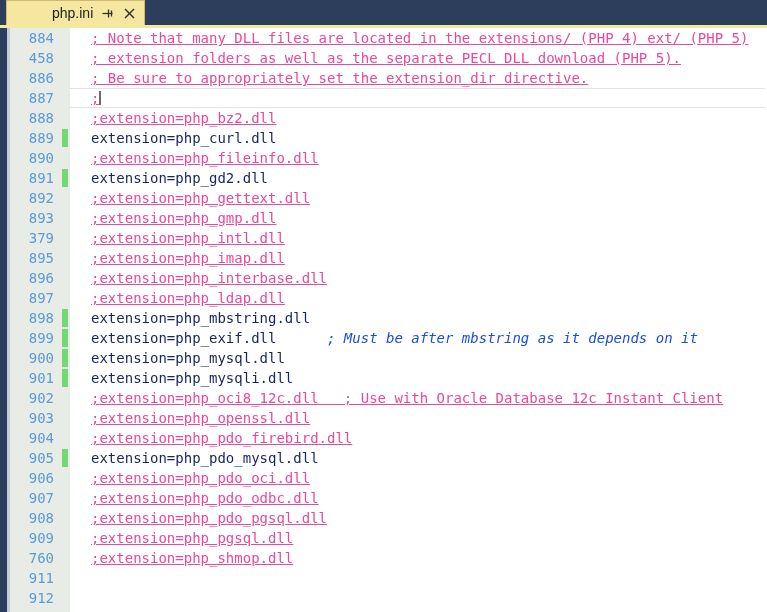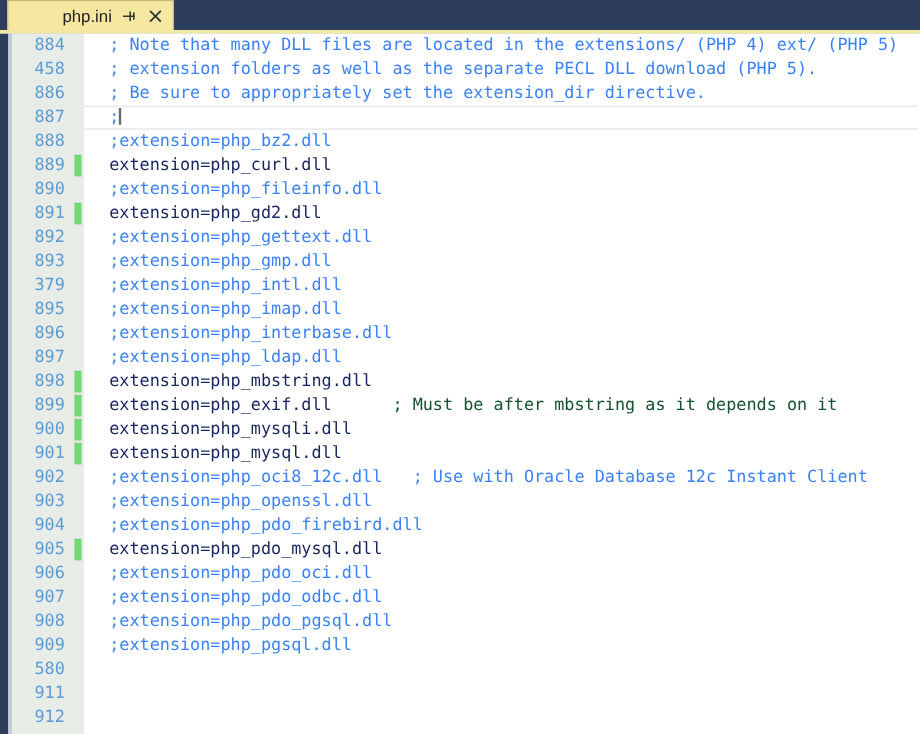--- a/index.html
+++ b/index.html
@@ -130,25 +130,25 @@
   .codeline {
     font-family: "DejaVu Sans Mono", monospace;
     font-size: 14px;
     white-space: pre;
     padding-left: 21px;
     height: 20px;
     line-height: 20px;
     box-sizing: border-box;
     color: #1f3a93;
   }
-  .codeline.comment { color: #3b82f6; }
+  .codeline.comment { color: #ec4899; text-decoration: underline; }
   .codeline.active-code { color: #17255e; }
 
   
-  .inline-comment { color: #14532d; }
+  .inline-comment { color: #1d4ed8; font-style: italic; }
 
   
   .row.current .codeline {
     background: #ffffff;
     border-top: 1px solid #dfe3ea;
     border-bottom: 1px solid #dfe3ea;
     height: 20px;
     box-sizing: border-box;
     line-height: 18px;
     margin-right: 2px;
@@ -262,21 +262,21 @@
         <div class="row">
           <div class="lineno">907</div>
         </div>
         <div class="row">
           <div class="lineno">908</div>
         </div>
         <div class="row">
           <div class="lineno">909</div>
         </div>
         <div class="row">
-          <div class="lineno">580</div>
+          <div class="lineno">760</div>
         </div>
         <div class="row">
           <div class="lineno">911</div>
         </div>
         <div class="row">
           <div class="lineno">912</div>
         </div>
       </div>
     <div class="code-pane" id="code-pane">
         <div class="row">
@@ -321,26 +321,26 @@
         <div class="row">
           <div class="codeline comment"><span>;extension=php_ldap.dll</span></div>
         </div>
         <div class="row">
           <div class="codeline active-code"><span>extension=php_mbstring.dll</span></div>
         </div>
         <div class="row">
           <div class="codeline active-code"><span>extension=php_exif.dll</span><span class="inline-comment">      ; Must be after mbstring as it depends on it</span></div>
         </div>
         <div class="row">
+          <div class="codeline active-code"><span>extension=php_mysql.dll</span></div>
+        </div>
+        <div class="row">
           <div class="codeline active-code"><span>extension=php_mysqli.dll</span></div>
         </div>
         <div class="row">
-          <div class="codeline active-code"><span>extension=php_mysql.dll</span></div>
-        </div>
-        <div class="row">
           <div class="codeline comment"><span>;extension=php_oci8_12c.dll   ; Use with Oracle Database 12c Instant Client</span></div>
         </div>
         <div class="row">
           <div class="codeline comment"><span>;extension=php_openssl.dll</span></div>
         </div>
         <div class="row">
           <div class="codeline comment"><span>;extension=php_pdo_firebird.dll</span></div>
         </div>
         <div class="row">
           <div class="codeline active-code"><span>extension=php_pdo_mysql.dll</span></div>
@@ -349,20 +349,23 @@
           <div class="codeline comment"><span>;extension=php_pdo_oci.dll</span></div>
         </div>
         <div class="row">
           <div class="codeline comment"><span>;extension=php_pdo_odbc.dll</span></div>
         </div>
         <div class="row">
           <div class="codeline comment"><span>;extension=php_pdo_pgsql.dll</span></div>
         </div>
         <div class="row">
           <div class="codeline comment"><span>;extension=php_pgsql.dll</span></div>
+        </div>
+        <div class="row">
+          <div class="codeline comment"><span>;extension=php_shmop.dll</span></div>
         </div>
         <div class="row">
           <div class="codeline comment"><span></span></div>
         </div>
       </div>
   </div>
 
 </div>
 
 </body></html>

